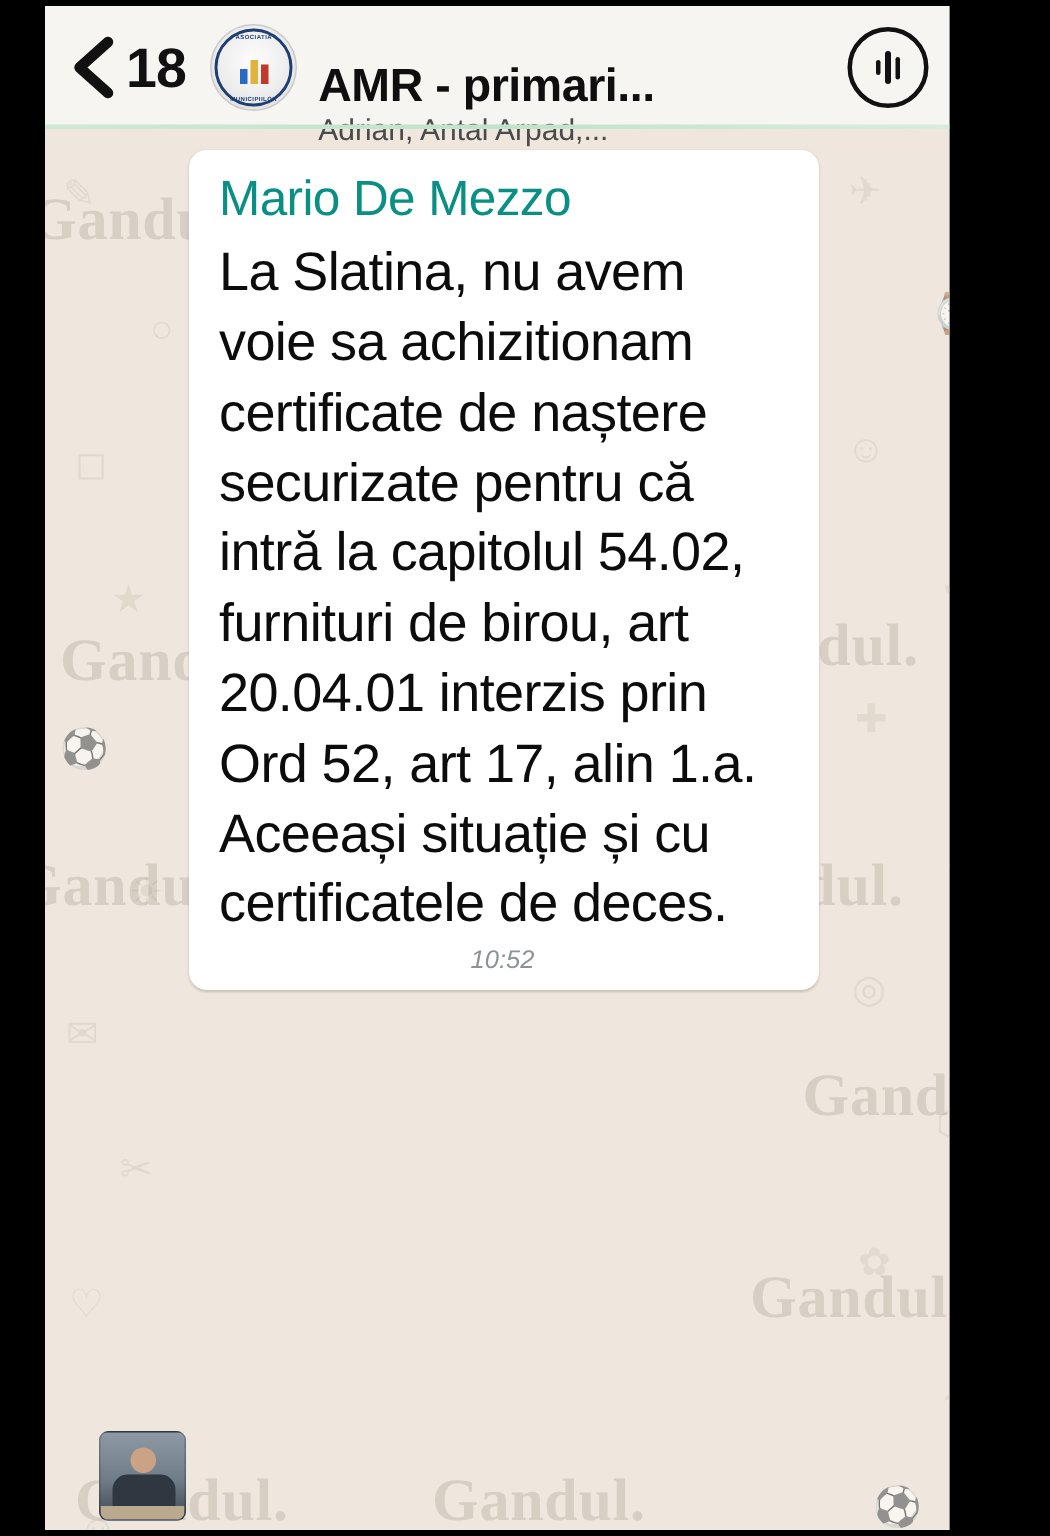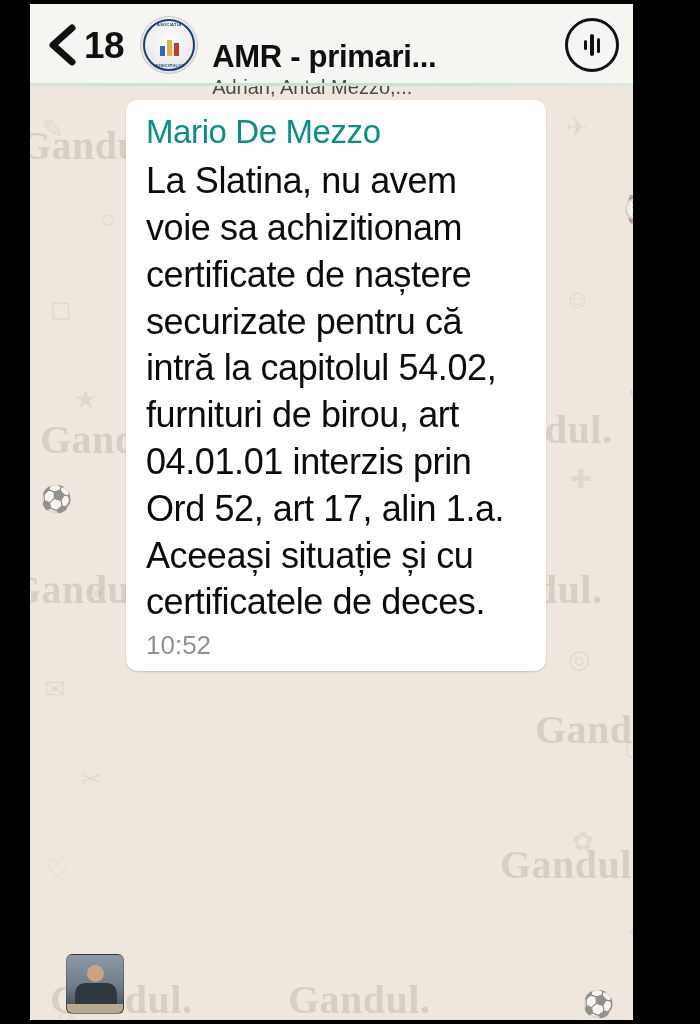--- a/index.html
+++ b/index.html
@@ -241,25 +241,26 @@
   }
   .msg-text {
     font-size: 36px;
     line-height: 1.30;
     color: #0c0c0c;
     font-weight: 400;
     letter-spacing: -0.4px;
     word-wrap: break-word;
   }
   .msg-meta {
-    text-align: left;
-    font-size: 26px;
+    text-align: center;
+    font-size: 17px;
     color: #8d9295;
     margin-top: 4px;
     padding-right: 2px;
+    font-style: italic;
   }
 
   .sender-thumb {
     position: absolute;
     left: 36px;
     bottom: 6px;
     width: 56px;
     height: 58px;
     border-radius: 6px;
     overflow: hidden;
@@ -316,21 +317,21 @@
         <div class="crest">
             <i></i>
             <i></i>
             <i></i>
           </div>
         <div class="arc-bot">MUNICIPIILOR</div>
       </div>
 
       <div class="title-wrap">
         <div class="chat-title">AMR - primari...</div>
-        <div class="chat-subtitle">Adrian, Antal Mezzo,...</div>
+        <div class="chat-subtitle">Adrian, Antal Arpad,...</div>
       </div>
 
       <div class="voice-btn">
         <div class="voice-bars">
             <i></i>
             <i></i>
             <i></i>
           </div>
       </div>
 
@@ -373,21 +374,21 @@
         <span style="left:-20px; top:480px;">Gandul.</span>
         <span style="left:430px; top:480px;">Gandul.</span>
         <span style="left:505px; top:620px;">Gandul.</span>
         <span style="left:470px; top:755px;">Gandul.</span>
         <span style="left:20px;  top:890px;">Gandul.</span>
         <span style="left:258px; top:890px;">Gandul.</span>
       </div>
 
       <div class="bubble">
         <div class="sender">Mario De Mezzo</div>
-        <div class="msg-text">La Slatina, nu avem voie sa achizitionam certificate de naștere securizate pentru că intră la capitolul 54.02, furnituri de birou, art 04.01.01 interzis prin Ord 52, art 17, alin 1.a. Aceeași situație și cu certificatele de deces.</div>
+        <div class="msg-text">La Slatina, nu avem voie sa achizitionam certificate de naștere securizate pentru că intră la capitolul 54.02, furnituri de birou, art 20.04.01 interzis prin Ord 52, art 17, alin 1.a. Aceeași situație și cu certificatele de deces.</div>
         <div class="msg-meta">10:52</div>
       </div>
 
       <div class="sender-thumb">
         <div class="head"></div>
         <div class="body"></div>
         <div class="desk"></div>
       </div>
 
     </div>

